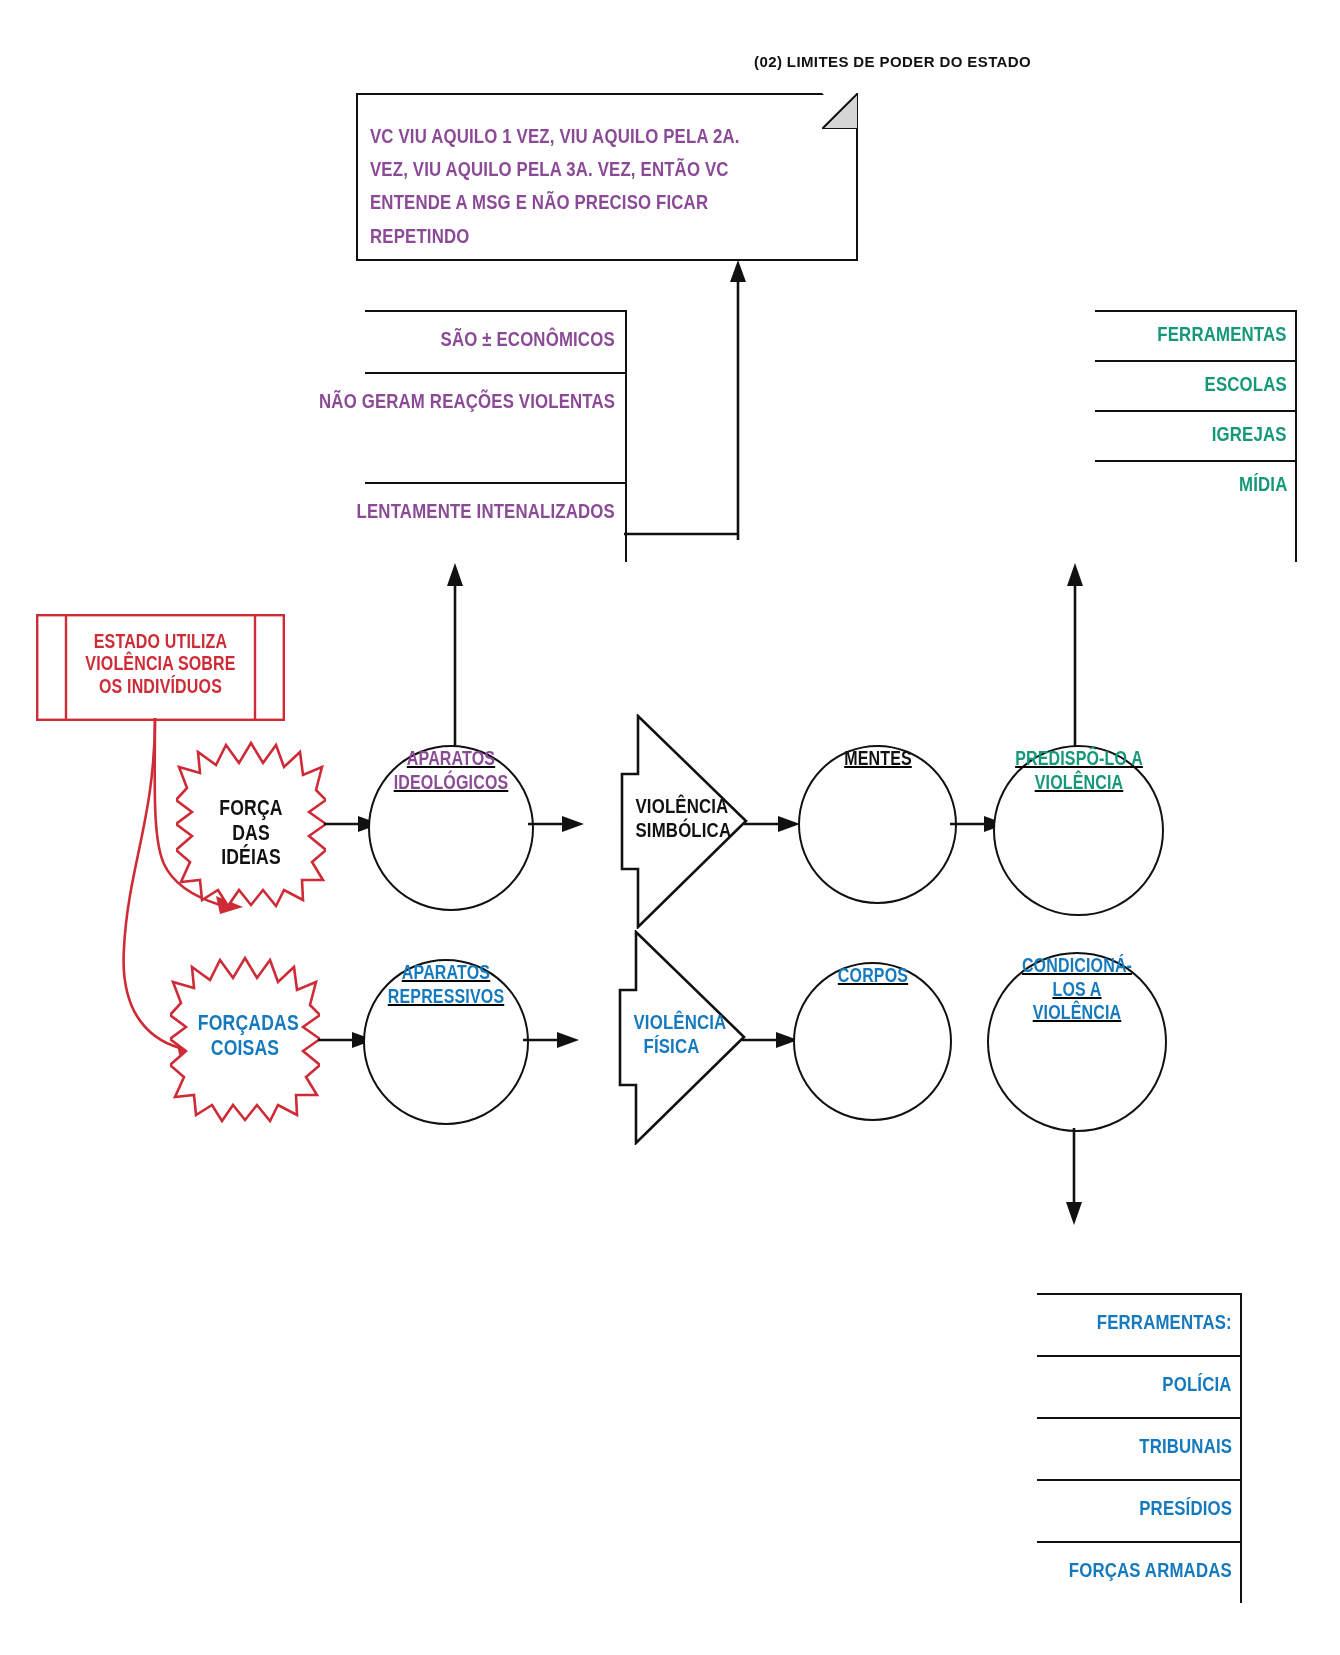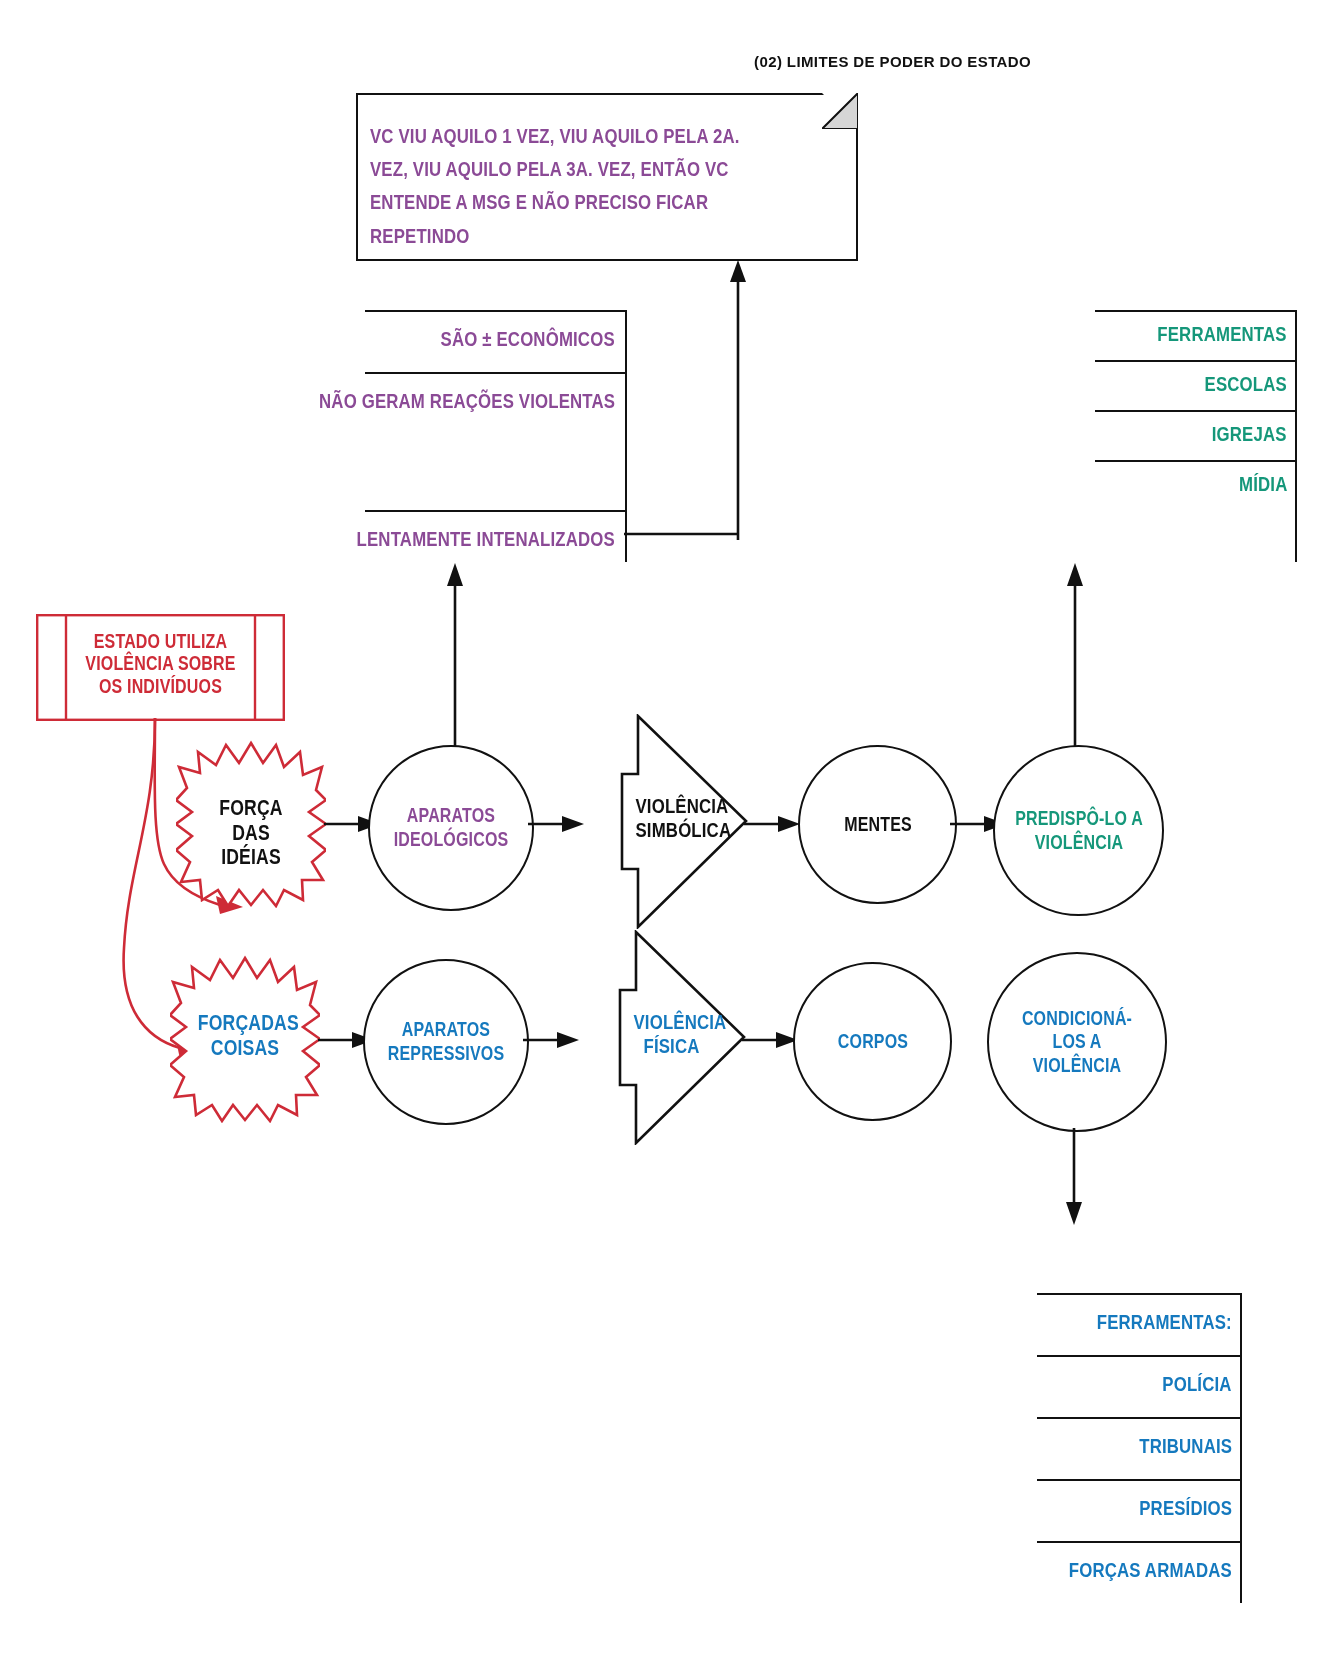--- a/index.html
+++ b/index.html
@@ -33,22 +33,23 @@
     position:absolute;left:14px;top:26px;width:470px;
     color:#8B4A96;font-size:21px;line-height:1.58;
   }
   .listrow{position:relative;}
   .listrow .sep{position:absolute;top:0;height:2px;background:#111;}
   .listrow .lab{position:absolute;white-space:nowrap;}
   .vline{position:absolute;width:2px;background:#111;}
   
   .circle{
     position:absolute;border:2.2px solid #111;border-radius:50%;
-    background:#fff;display:flex;align-items:center;justify-content:center;
+    background:#fff;display:flex;justify-content:center;
     text-align:center;
+    text-decoration:underline;
   }
   .circle .cl{font-size:20px;line-height:1.18;}
   .burst{position:absolute;}
   .arrowbox{position:absolute;}
   .procbox{position:absolute;}
   .cn{  position:absolute;}
   .purple{color:#8B4A96;}
   .green{color:#15977A;}
   .blue{color:#1579BE;}
   .red{color:#CE2B37;}
@@ -80,21 +81,21 @@
     <div class="sep" style="left:125px;right:0;"></div>
     <div class="lab cond cond-r purple" style="right:10px;top:17px;font-size:21px;">NÃO GERAM REAÇÕES VIOLENTAS</div>
   </div>
 
   <div class="listrow" style="position:absolute;left:0;top:0;width:385px;height:62px;">
     <div class="sep" style="left:125px;right:0;"></div>
     <div class="lab cond cond-r purple" style="right:10px;top:17px;font-size:21px;">SÃO ± ECONÔMICOS</div>
   </div>
 
 
-  <div class="listrow" style="position:absolute;left:0;top:200px;width:385px;height:66px;">
+  <div class="listrow" style="position:absolute;left:0;top:172px;width:385px;height:66px;">
     <div class="sep" style="left:125px;right:0;"></div>
     <div class="lab cond cond-r purple" style="right:10px;top:17px;font-size:21px;">LENTAMENTE INTENALIZADOS</div>
   </div>
 </div>
 
 <svg class="cn" style="left:438px;top:560px;width:40px;height:215px;">
   <path d="M17,215 L17,24" stroke="#111" stroke-width="2.6" fill="none"></path>
   <path d="M17,3 L9,26 L25,26 Z" fill="#111"></path>
 </svg>
 

